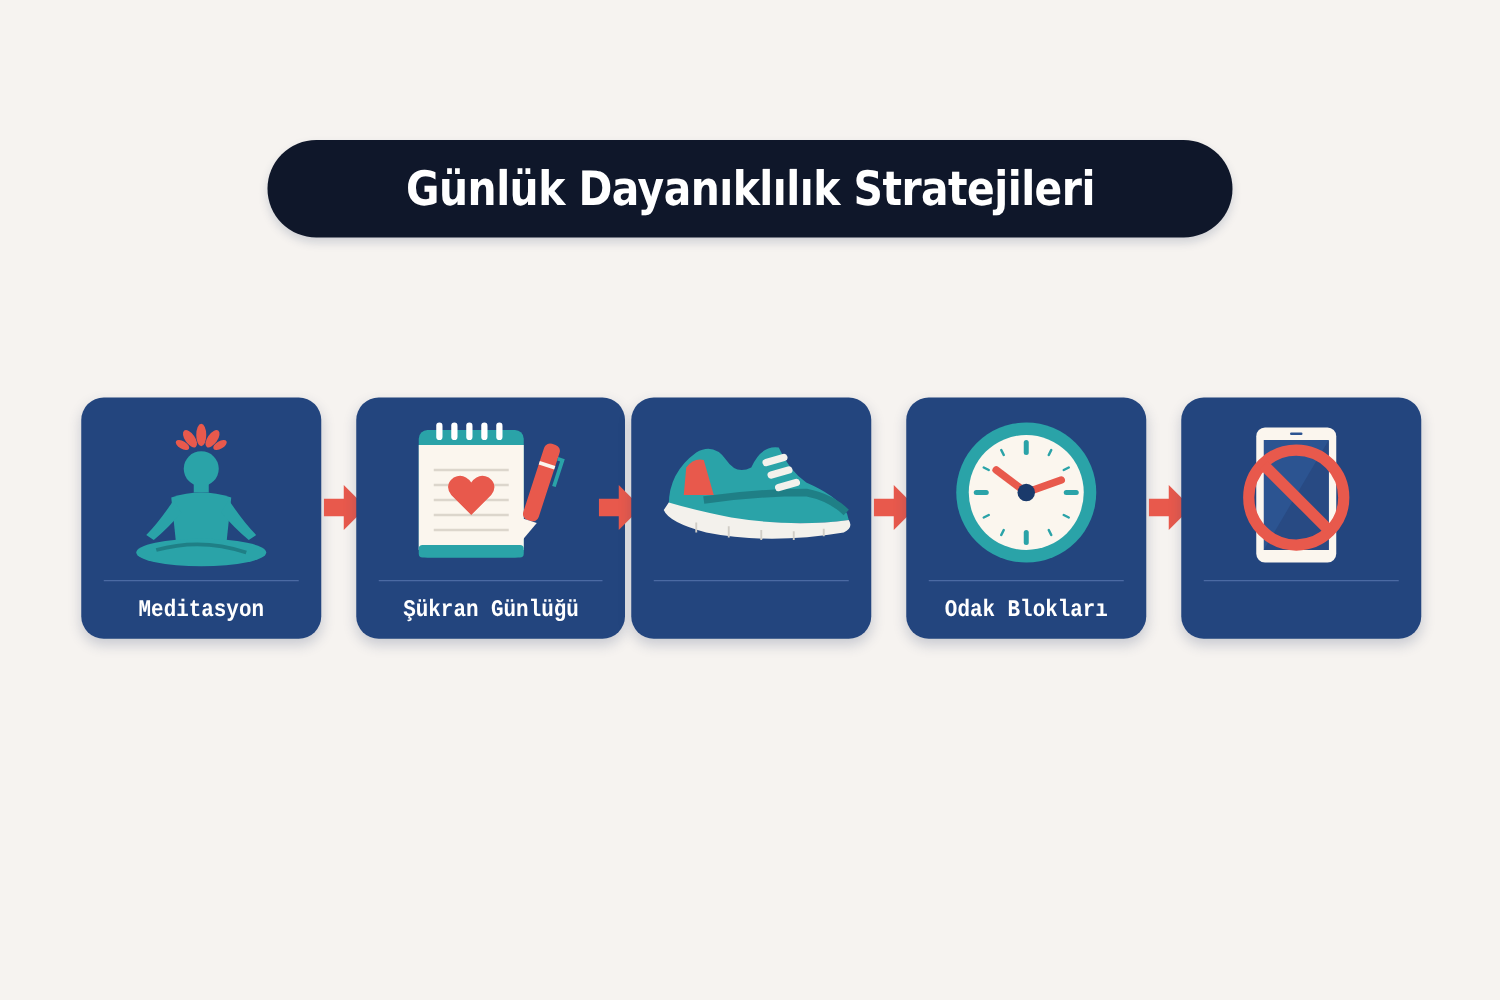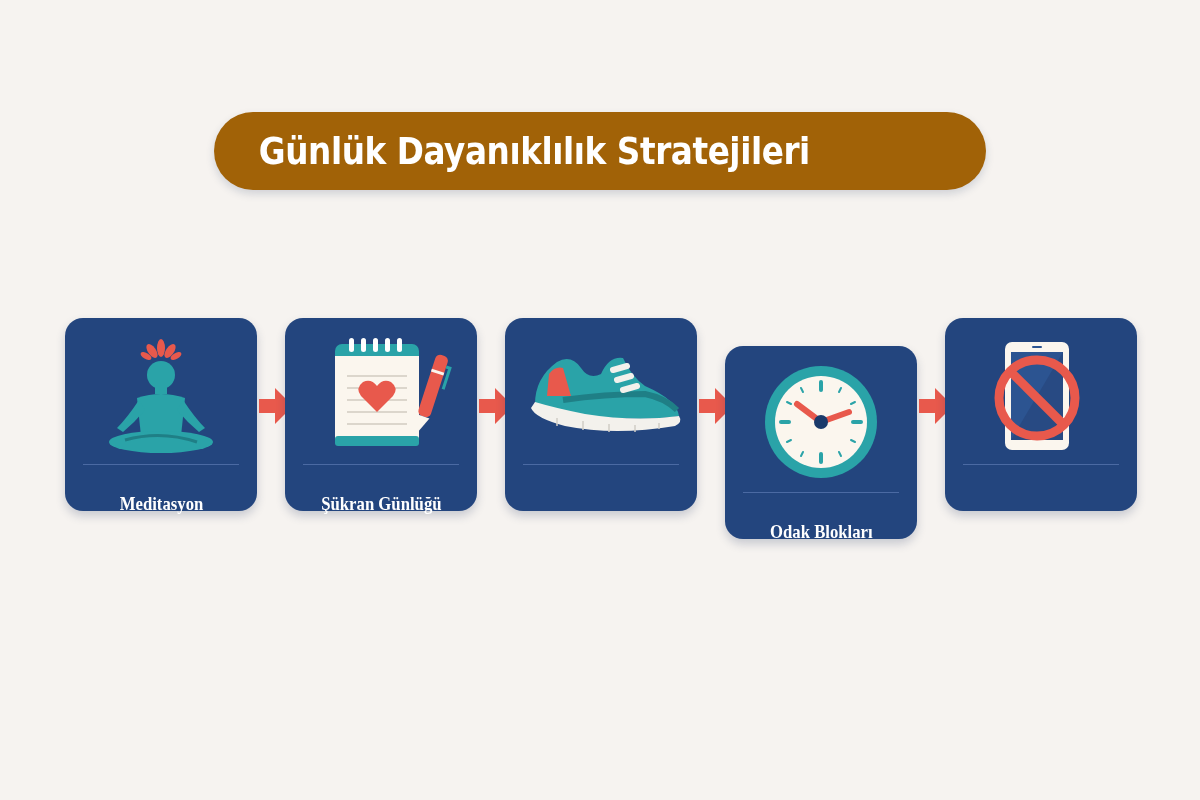--- a/index.html
+++ b/index.html
@@ -4,44 +4,44 @@
 <style>
   html, body { margin:0; padding:0; }
   body {
     width:1200px; height:800px; overflow:hidden;
     background:#f6f3f0;
     font-family:"Liberation Sans", sans-serif;
     position:relative;
   }
   .title-pill {
     position:absolute; left:214px; top:112px; width:772px; height:78px;
-    background:#a16207; border-radius:39px;
+    background:#0f172a; border-radius:39px;
     box-shadow:0 4px 8px rgba(40,60,100,0.18);
-    display:flex; align-items:center; justify-content:flex-start;
+    display:flex; align-items:center; justify-content:center;
   }
   .title-text {
     color:#ffffff; font-size:38px; font-weight:bold; letter-spacing:-0.5px;
     font-family:"DejaVu Sans", sans-serif;
     transform:scaleX(0.86);
   }
   .card {
     position:absolute; top:318px; width:192px; height:193px;
     background:#23457e; border-radius:18px;
     box-shadow:0 5px 10px rgba(40,60,100,0.22);
   }
   .card .icon { position:absolute; left:0; top:0; width:192px; height:142px; }
   .card .divider {
     position:absolute; left:18px; right:18px; top:146px; height:1px;
     background:#4b6aa3;
   }
   .card .label {
-    position:absolute; left:0; right:0; top:166px; height:40px;
+    position:absolute; left:0; right:0; top:150px; height:40px;
     display:flex; align-items:center; justify-content:center;
     color:#ffffff; font-weight:bold; font-size:19px;
-    font-family:Liberation Serif, serif;
+    font-family:Liberation Mono, monospace;
   }
   .card .label span { display:inline-block; transform:scaleX(0.88); white-space:nowrap; }
   .arrow { position:absolute; top:388px; width:34px; height:36px; }
 </style>
 </head>
 <body>
 
 <div class="title-pill">
   <span class="title-text">Günlük Dayanıklılık Stratejileri</span>
 </div>
@@ -68,21 +68,21 @@
   <div class="divider"></div>
   <div class="label">
       <span>Meditasyon</span>
     </div>
 </div>
 
 <svg class="arrow" style="left:259px;" viewBox="0 0 34 36">
   <path d="M0 11 H16 V0 L34 18 L16 36 V25 H0 Z" fill="#e8594c"></path>
 </svg>
 
-<div class="card" style="left:285px;">
+<div class="card" style="left:285px;padding-left:23px;">
   <svg class="icon" viewBox="0 0 192 142">
     <rect x="50" y="26" width="84" height="102" rx="7" fill="#2aa3a8"></rect>
     <rect x="50" y="38" width="84" height="84" fill="#fbf6ee"></rect>
     <rect x="50" y="118" width="84" height="10" rx="3" fill="#2aa3a8"></rect>
     <g fill="#ffffff">
       <rect x="64" y="20" width="5" height="14" rx="2.5"></rect>
       <rect x="76" y="20" width="5" height="14" rx="2.5"></rect>
       <rect x="88" y="20" width="5" height="14" rx="2.5"></rect>
       <rect x="100" y="20" width="5" height="14" rx="2.5"></rect>
       <rect x="112" y="20" width="5" height="14" rx="2.5"></rect>
@@ -131,21 +131,21 @@
       <line x1="118" y1="72" x2="132" y2="68"></line>
     </g>
   </svg>
   <div class="divider"></div>
 </div>
 
 <svg class="arrow" style="left:699px;" viewBox="0 0 34 36">
   <path d="M0 11 H16 V0 L34 18 L16 36 V25 H0 Z" fill="#e8594c"></path>
 </svg>
 
-<div class="card" style="left:725px;margin-top:28px;">
+<div class="card" style="left:725px;">
   <svg class="icon" viewBox="0 0 192 142">
     <circle cx="96" cy="76" r="56" fill="#2aa3a8"></circle>
     <circle cx="96" cy="76" r="46" fill="#fbf6ee"></circle>
     <g stroke="#2aa3a8" stroke-width="4" stroke-linecap="round">
       <line x1="96" y1="36" x2="96" y2="44"></line>
       <line x1="96" y1="108" x2="96" y2="116"></line>
       <line x1="56" y1="76" x2="64" y2="76"></line>
       <line x1="128" y1="76" x2="136" y2="76"></line>
     </g>
     <g stroke="#2aa3a8" stroke-width="2" stroke-linecap="round">

